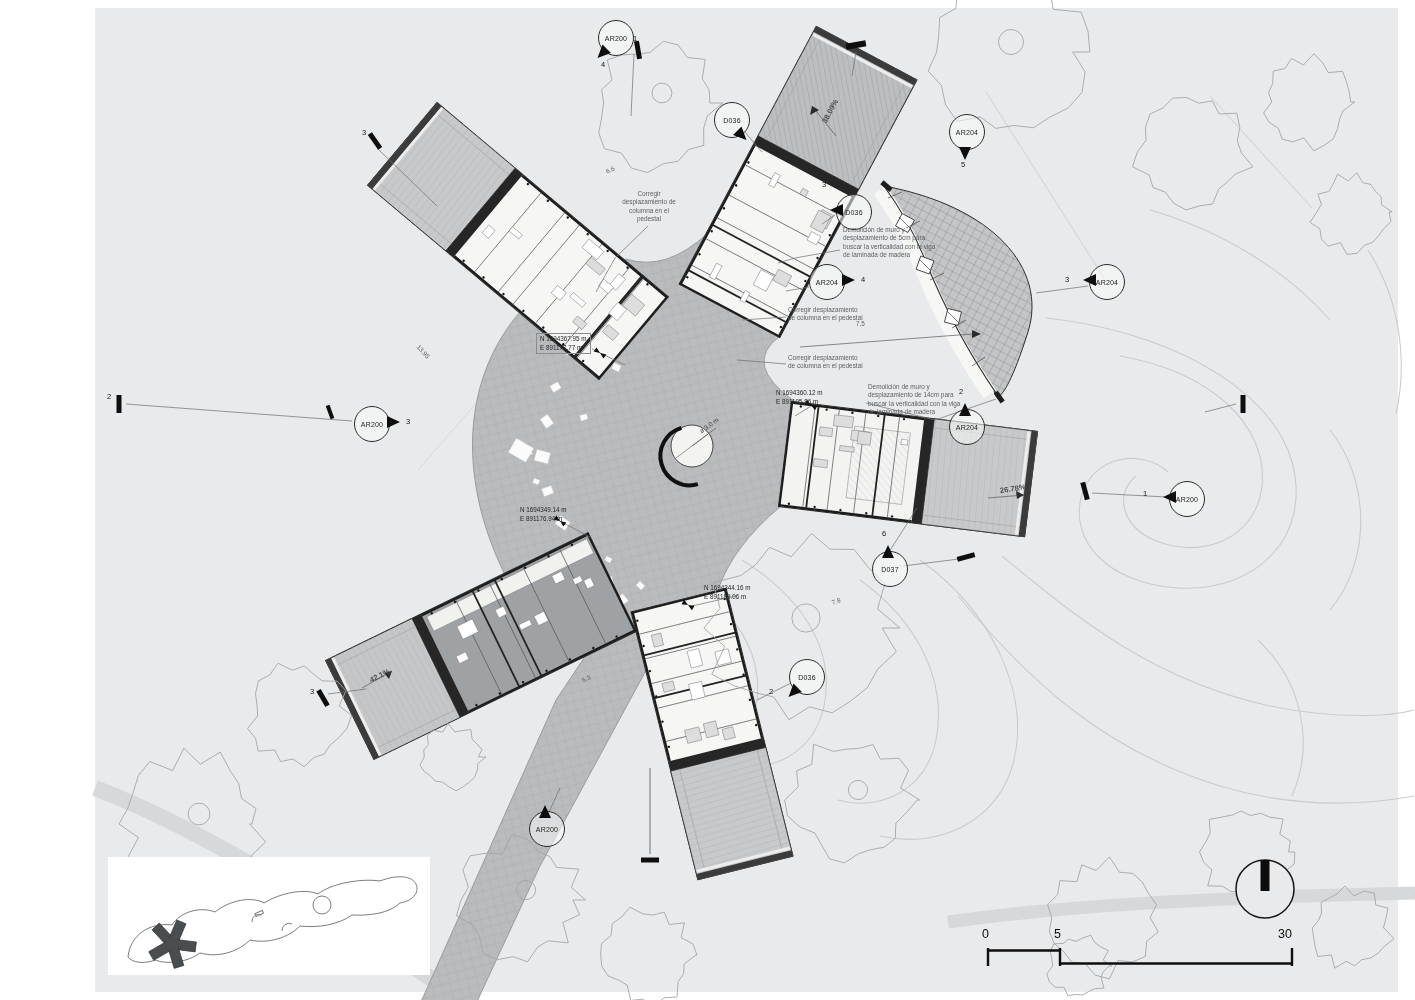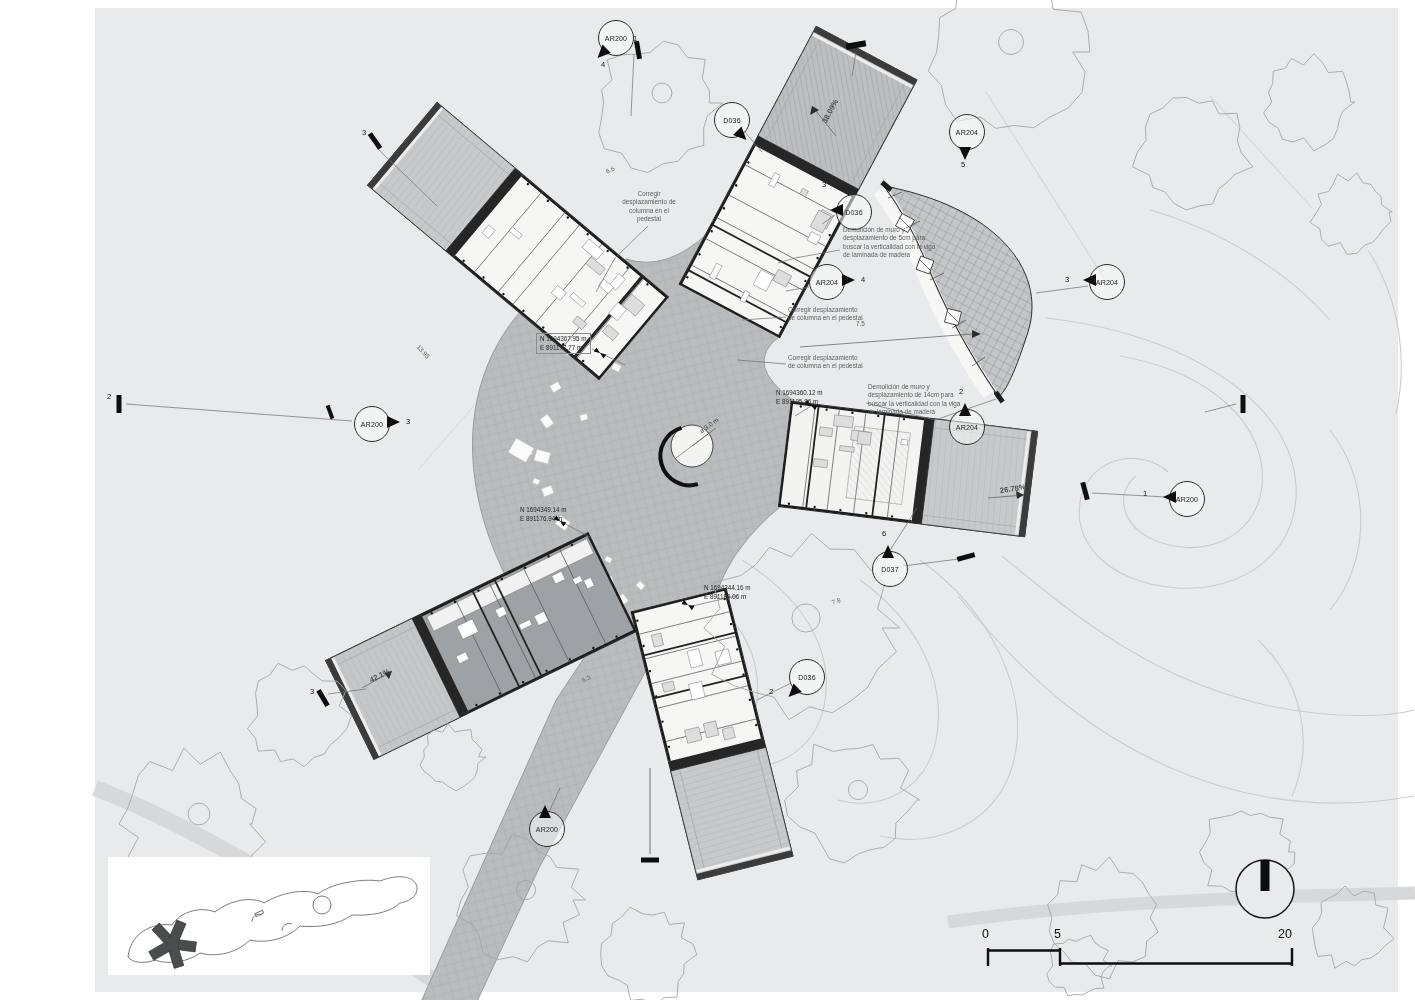--- a/index.html
+++ b/index.html
@@ -583,16 +583,16 @@
       <div class="dim" style="left: 606px; top: 168px; transform: rotate(-25deg);">6.6</div>
       <div class="dim" style="left: 418px; top: 342px; transform: rotate(48deg);">13.95</div>
       <div class="dim" style="left: 582px; top: 677px; transform: rotate(-25deg);">5.3</div>
       <div class="dim" style="left: 832px; top: 599px; transform: rotate(-20deg);">7.8</div>
       <div class="secnum" style="left: 633px; top: 34px;">1</div>
       <div class="secnum" style="left: 362px; top: 128px;">3</div>
       <div class="secnum" style="left: 107px; top: 392px;">2</div>
       <div class="secnum" style="left: 310px; top: 687px;">3</div>
       <div class="scalenum" style="left: 982px; top: 927px;">0</div>
       <div class="scalenum" style="left: 1054px; top: 927px;">5</div>
-      <div class="scalenum" style="left: 1278px; top: 927px;">20</div>
+      <div class="scalenum" style="left: 1278px; top: 927px;">30</div>
     </div>
 
 </div>
 
 </body></html>

